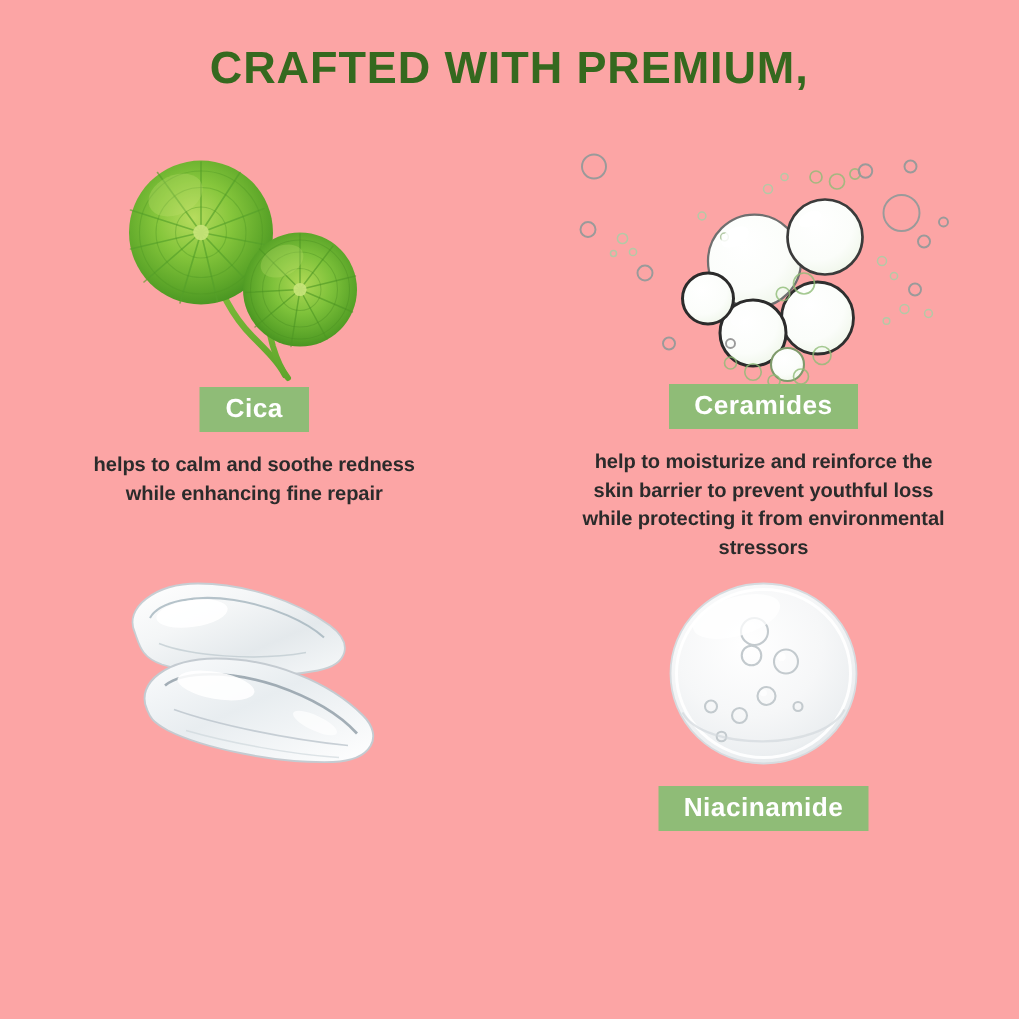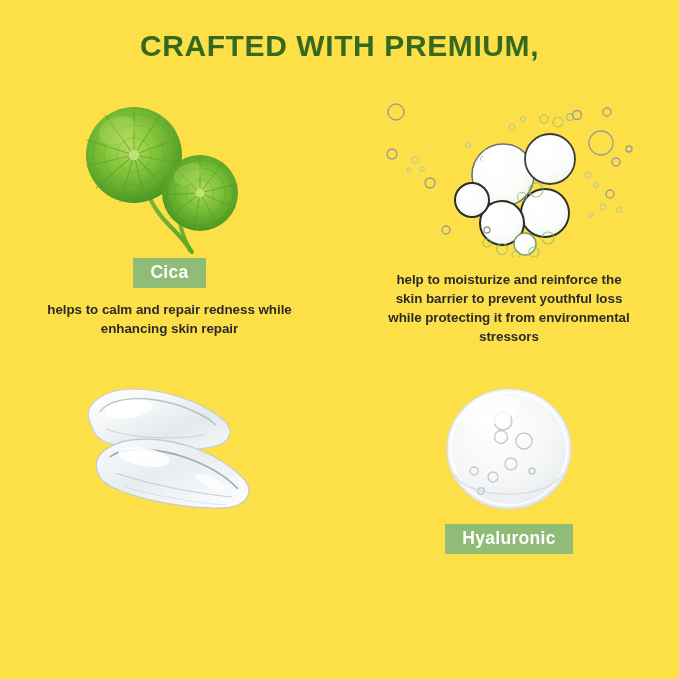--- a/index.html
+++ b/index.html
@@ -13,21 +13,21 @@
     height: 679px;
     overflow: hidden;
     font-family: "Liberation Sans", sans-serif;
     -webkit-font-smoothing: antialiased;
   }
 
   .infographic {
     position: relative;
     width: 679px;
     height: 679px;
-    background: #fde047;
+    background: #fca5a5;
     box-sizing: border-box;
   }
 
   
   .headline {
     position: absolute;
     top: 28px;
     left: 0;
     width: 679px;
     text-align: center;
@@ -200,21 +200,21 @@
                 <circle cx="130" cy="97" r="25"></circle>
                 <circle cx="130" cy="97" r="33"></circle>
               </g>
               <circle cx="130" cy="97" r="4.4" fill="#C9E47B" opacity="0.9"></circle>
               <ellipse cx="118" cy="78" rx="15" ry="10" fill="#C2E270" opacity="0.28" transform="rotate(-25 118 78)"></ellipse>
             </g>
           </svg>
         </div>
       </div>
       <div class="badge">Cica</div>
-      <div class="desc">helps to calm and repair redness while enhancing skin repair</div>
+      <div class="desc">helps to calm and soothe redness while enhancing fine repair</div>
     </div>
 
     <div class="cell cell-ceramides row1">
       <div class="art-wrap">
         <div class="bubble-art">
           <svg width="255" height="160" viewBox="0 0 255 160" xmlns="http://www.w3.org/2000/svg">
             <defs>
               <radialGradient id="bubFill" cx="38%" cy="32%" r="70%">
                 <stop offset="0%" stop-color="#ffffff"></stop>
                 <stop offset="70%" stop-color="#fbfdfa"></stop>
@@ -273,20 +273,21 @@
             </g>
 
             <g fill="#ffffff" opacity="0.85">
               <ellipse cx="108" cy="62" rx="10" ry="6" transform="rotate(-30 108 62)"></ellipse>
               <ellipse cx="158" cy="50" rx="8" ry="4.6" transform="rotate(-30 158 50)"></ellipse>
               <ellipse cx="112" cy="116" rx="7" ry="4" transform="rotate(-30 112 116)"></ellipse>
             </g>
           </svg>
         </div>
       </div>
+      <div class="badge">Ceramides</div>
       <div class="desc">help to moisturize and reinforce the skin barrier to prevent youthful loss while protecting it from environmental stressors</div>
     </div>
 
     <div class="cell cell-hyaluronic row2">
       <div class="art-wrap">
         <div class="gel-art">
           <svg width="220" height="145" viewBox="0 0 220 145" xmlns="http://www.w3.org/2000/svg">
             <defs>
               <linearGradient id="gelG1" x1="0" y1="0" x2="1" y2="1">
                 <stop offset="0%" stop-color="#ffffff"></stop>
@@ -349,17 +350,17 @@
               <circle cx="92" cy="59" r="2.8"></circle>
               <circle cx="80" cy="83" r="2.2"></circle>
             </g>
 
             <ellipse cx="62" cy="32" rx="30" ry="13" fill="#ffffff" opacity="0.75" transform="rotate(-16 62 32)"></ellipse>
 
             <path d="M26,96 C40,122 120,122 134,94" fill="none" stroke="#d3d9dd" stroke-width="1.6" opacity="0.7"></path>
           </svg>
         </div>
       </div>
-      <div class="badge">Hyaluronic</div>
+      <div class="badge">Niacinamide</div>
     </div>
 
   </div>
 </div>
 
 </body></html>

